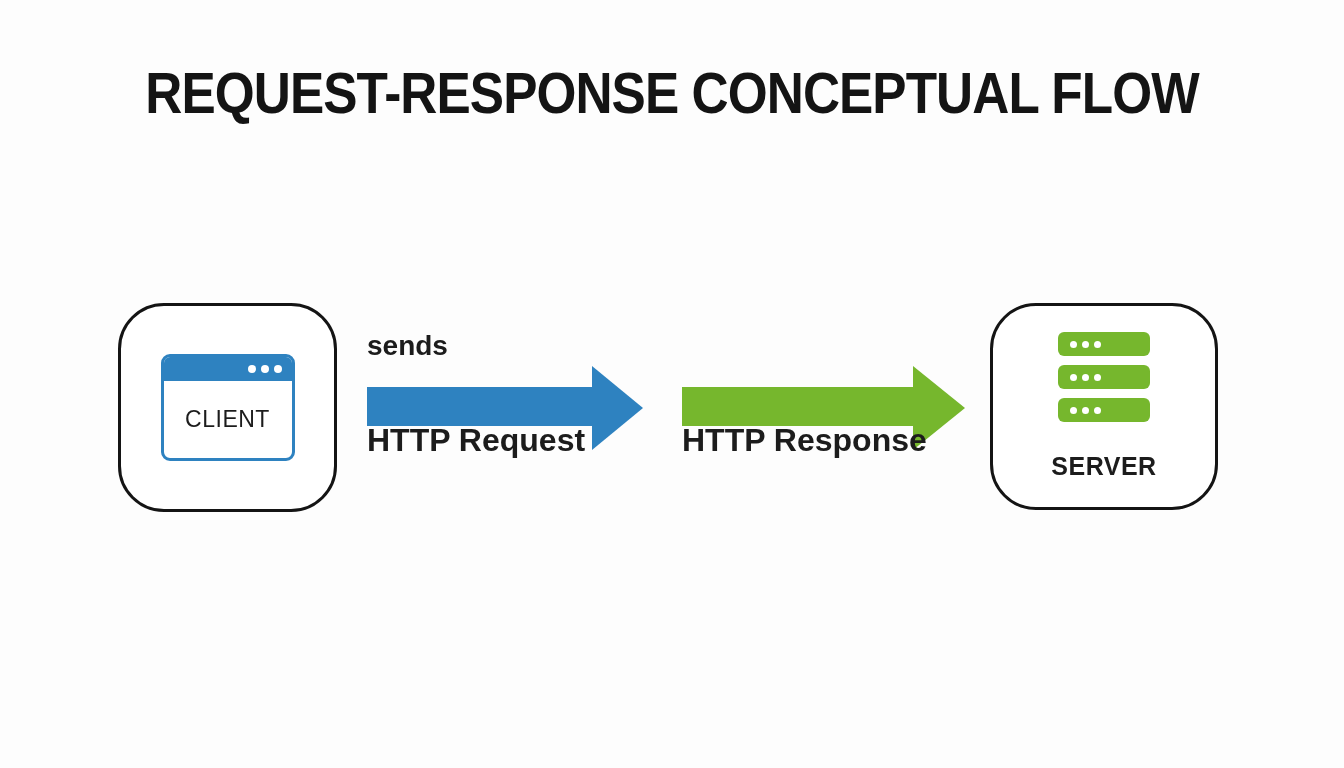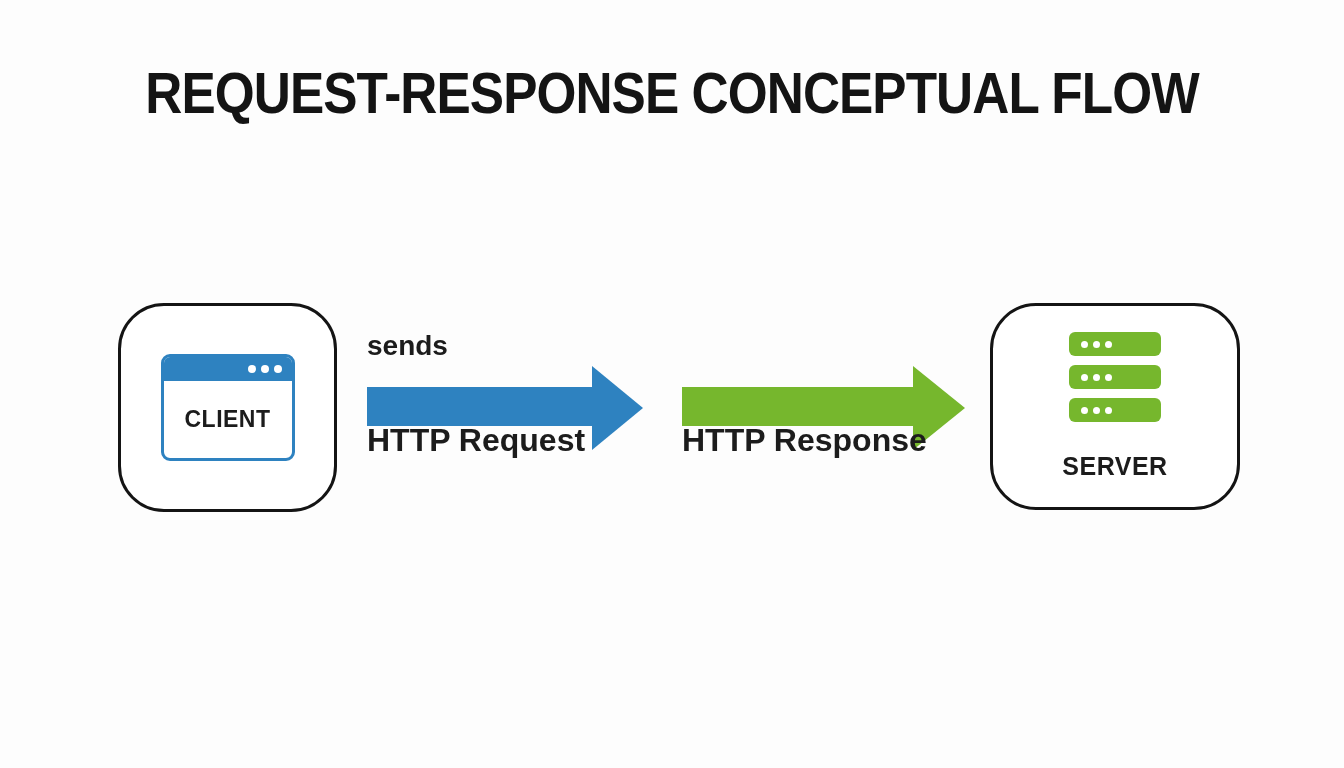--- a/index.html
+++ b/index.html
@@ -35,21 +35,21 @@
   .node {
     position: absolute;
     background: #ffffff;
     border: 3px solid var(--node-border, #141414);
     border-radius: 46px;
     display: flex;
     align-items: center;
     justify-content: center;
   }
   .client-node { left: 118px; top: 303px; width: 219px; height: 209px; }
-  .server-node { left: 990px; top: 303px; width: 250px; height: 207px; flex-direction: column; gap: 16px; }
+  .server-node { left: 990px; top: 303px; width: 228px; height: 207px; flex-direction: column; gap: 16px; }
 
   
   .browser-window {
     width: 134px;
     height: 107px;
     border: 3px solid var(--icon-blue, #2e82c0);
     border-radius: 9px;
     background: #ffffff;
     position: relative;
     overflow: hidden;
@@ -73,21 +73,21 @@
   }
   .browser-body {
     position: absolute;
     left: 0; right: 0; top: 24px; bottom: 0;
     display: flex;
     align-items: center;
     justify-content: center;
   }
   .client-label {
     font-size: 23px;
-    font-weight: bold;
+    font-weight: normal;
     letter-spacing: 0.5px;
     color: var(--label-text, #1c1c1c);
   }
 
   
   .server-stack { width: 92px; }
   .server-bar {
     width: 92px; height: 24px;
     background: var(--icon-green, #76b72d);
     border-radius: 6px;

